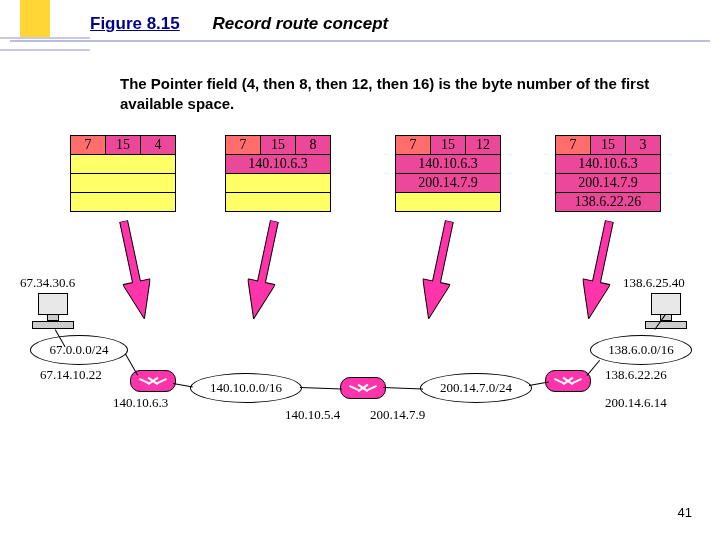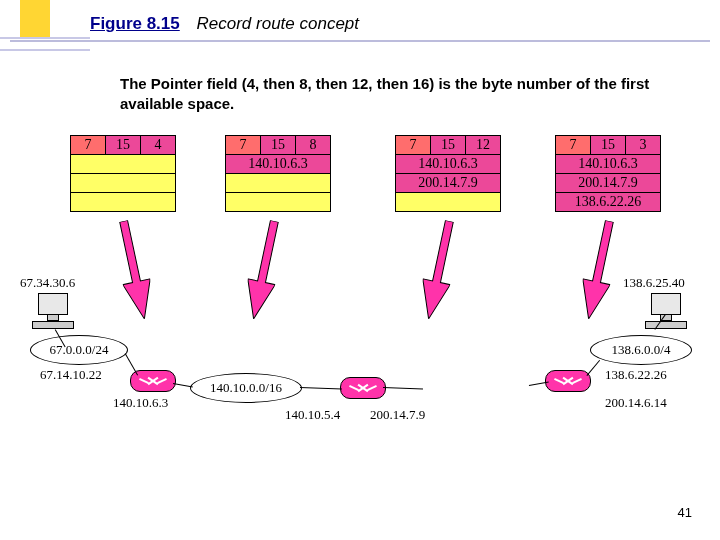--- a/index.html
+++ b/index.html
@@ -1,22 +1,22 @@
 <!DOCTYPE html>
 <html><head>
 <meta charset="utf-8">
 <style>
 html,body{margin:0;padding:0;width:720px;height:540px;background:#fff;font-family:Arial,Helvetica,sans-serif;overflow:hidden}
 .slide{position:relative;width:720px;height:540px}
 .accent{position:absolute;left:20px;top:-4px;width:30px;height:50px;background:#ffd633;z-index:0}
 .accent:after{content:"";position:absolute;left:-20px;bottom:-5px;width:90px;height:10px;background:#fff;border-top:2px solid #c8c8e6;border-bottom:2px solid #c8c8e6}
 .rule{position:absolute;left:10px;top:40px;width:700px;height:0;border-bottom:2px solid #bcbcdc}
 .title-row{position:absolute;left:90px;top:14px;font-size:17px}
-.fig-label{font-weight:bold;color:#00008b;text-decoration:underline;margin-right:12px}
-.fig-title{font-weight:normal;font-style:italic}
+.fig-label{font-weight:bold;color:#00008b;text-decoration:underline;margin-right:28px}
+.fig-title{font-weight:bold;font-style:italic}
 .caption{position:absolute;left:120px;top:74px;width:540px;font-size:15px;font-weight:bold;line-height:1.35}
 .diagram{position:absolute;left:25px;top:135px;width:670px;height:320px;font-family:"Times New Roman",serif;font-size:14px}
 .tbl{position:absolute;border-collapse:collapse}
 .tbl td{border:1px solid #000;width:34px;height:18px;text-align:center;font-size:14px;padding:0;background:#ec4899}
 .tbl .code{background:#ff6d6d}
 .tbl .wide{width:102px}
 .tbl .empty{background:#ffff66}
 .arrow{position:absolute;width:28px;height:100px}
 .arrow svg{width:100%;height:100%}
 .host{position:absolute;width:46px;height:34px}
@@ -146,22 +146,25 @@
         <div class="mon"></div>
         <div class="kb"></div>
       </div>
 
   <div class="cloud" style="left:5px;top:200px;width:96px;height:28px">
         <span>67.0.0.0/24</span>
       </div>
   <div class="cloud" style="left:165px;top:238px;width:110px;height:28px">
         <span>140.10.0.0/16</span>
       </div>
+  <div class="cloud" style="left:395px;top:238px;width:110px;height:28px">
+        <span>200.14.7.0/24</span>
+      </div>
   <div class="cloud" style="left:565px;top:200px;width:100px;height:28px">
-        <span>138.6.0.0/4</span>
+        <span>138.6.0.0/16</span>
       </div>
 
   <div class="router" style="left:105px;top:235px">
         <span class="x1"></span>
         <span class="x2"></span>
       </div>
   <div class="router" style="left:315px;top:242px">
         <span class="x1"></span>
         <span class="x2"></span>
       </div>

